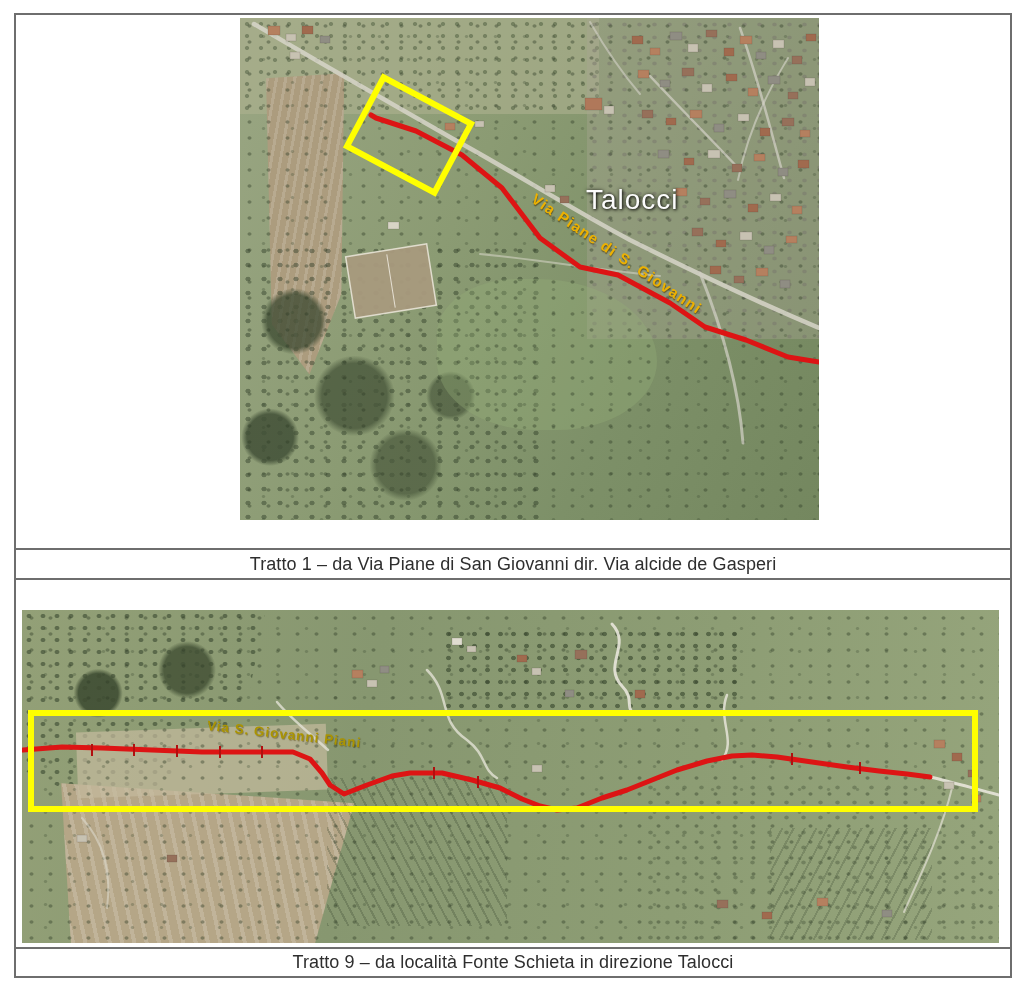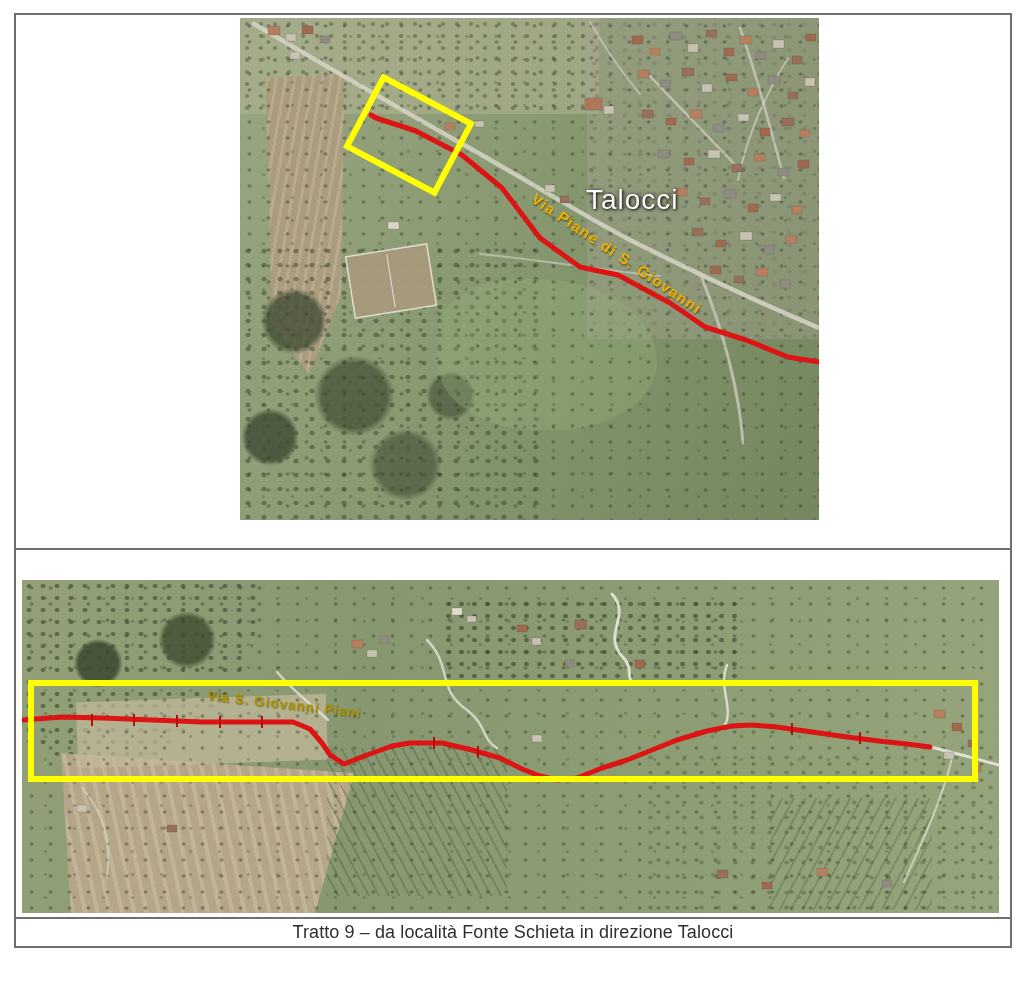--- a/index.html
+++ b/index.html
@@ -162,20 +162,23 @@
         </g>
         <path d="M131,97 L136,100 L176,113 L222,137 L262,170 L300,220 L340,249 L378,257 L430,285 L465,309 L506,322 L548,339 L579,344" fill="none" stroke="#dd1414" stroke-width="5" stroke-linecap="round" stroke-linejoin="round"></path>
         <rect x="119.5" y="78" width="99" height="78" transform="rotate(28 169 117)" fill="none" stroke="#ffff00" stroke-width="6"></rect>
       </svg>
 
       <div class="town-label">Talocci</div>
       <div class="road-label1">Via Piane di S. Giovanni</div>
     </div>
   </div>
 
+  <div class="row-cap">
+    <span>Tratto 1 – da Via Piane di San Giovanni dir. Via alcide de Gasperi</span>
+  </div>
 
   <div class="row-map2">
     <div class="map map2">
       <div class="layer m2-woods"></div>
       <div class="layer m2-orchard"></div>
       <div class="layer m2-orchard2"></div>
       <div class="layer m2-tan"></div>
       <div class="layer m2-pale"></div>
       <div class="layer m2-vine1"></div>
       <div class="layer m2-vine2"></div>

